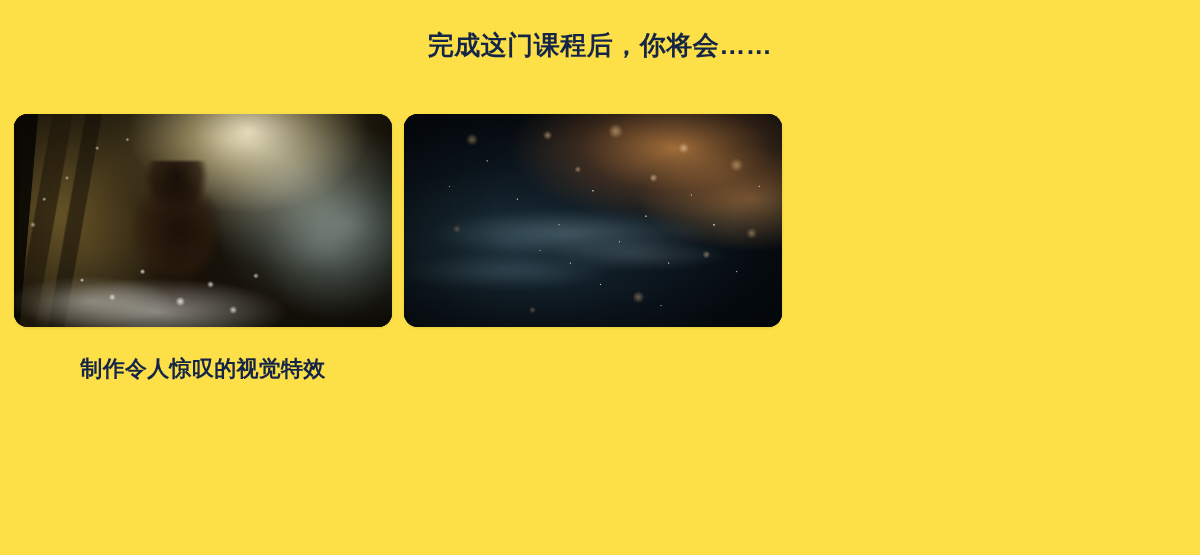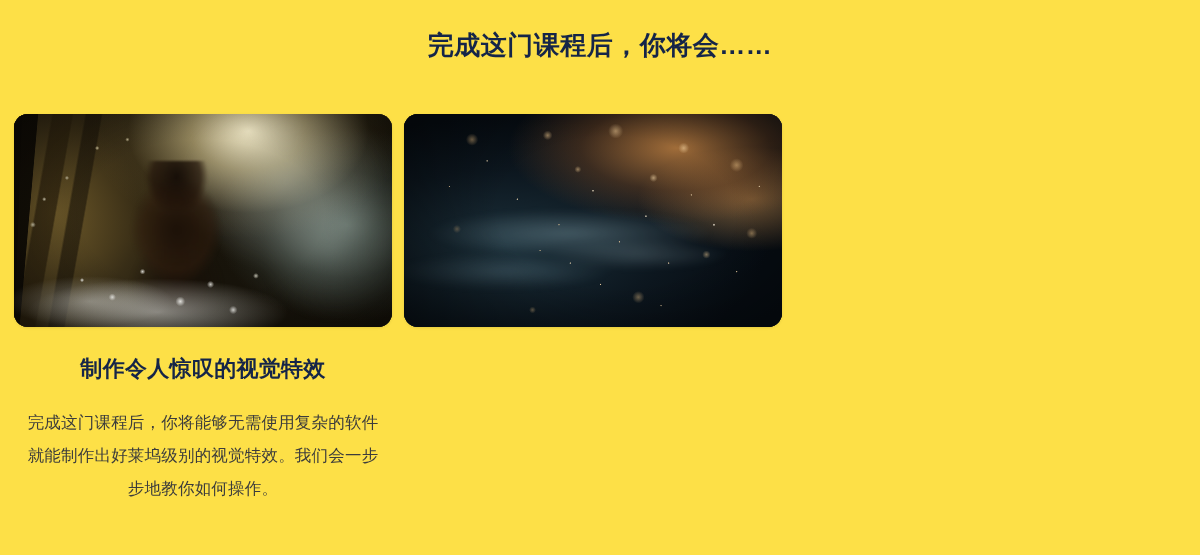--- a/index.html
+++ b/index.html
@@ -247,21 +247,20 @@
     <div class="card">
       <div class="thumb art-water">
         <div class="layer base"></div>
         <div class="layer pillars"></div>
         <div class="layer mist"></div>
         <div class="layer figure"></div>
         <div class="layer splash"></div>
         <div class="layer vign"></div>
       </div>
       <h3 class="card-title">制作令人惊叹的视觉特效</h3>
-      <p class="card-body">完成这门课程后，你将能够无需使用复杂的软件就能制作出好莱坞级别的视觉特效。我们会一步步地教你如何操作。</p>
     </div>
 
     <div class="card">
       <div class="thumb art-embers">
         <div class="layer base"></div>
         <div class="layer wave"></div>
         <div class="layer bokeh"></div>
         <div class="layer sparks"></div>
         <div class="layer vign"></div>
       </div>

